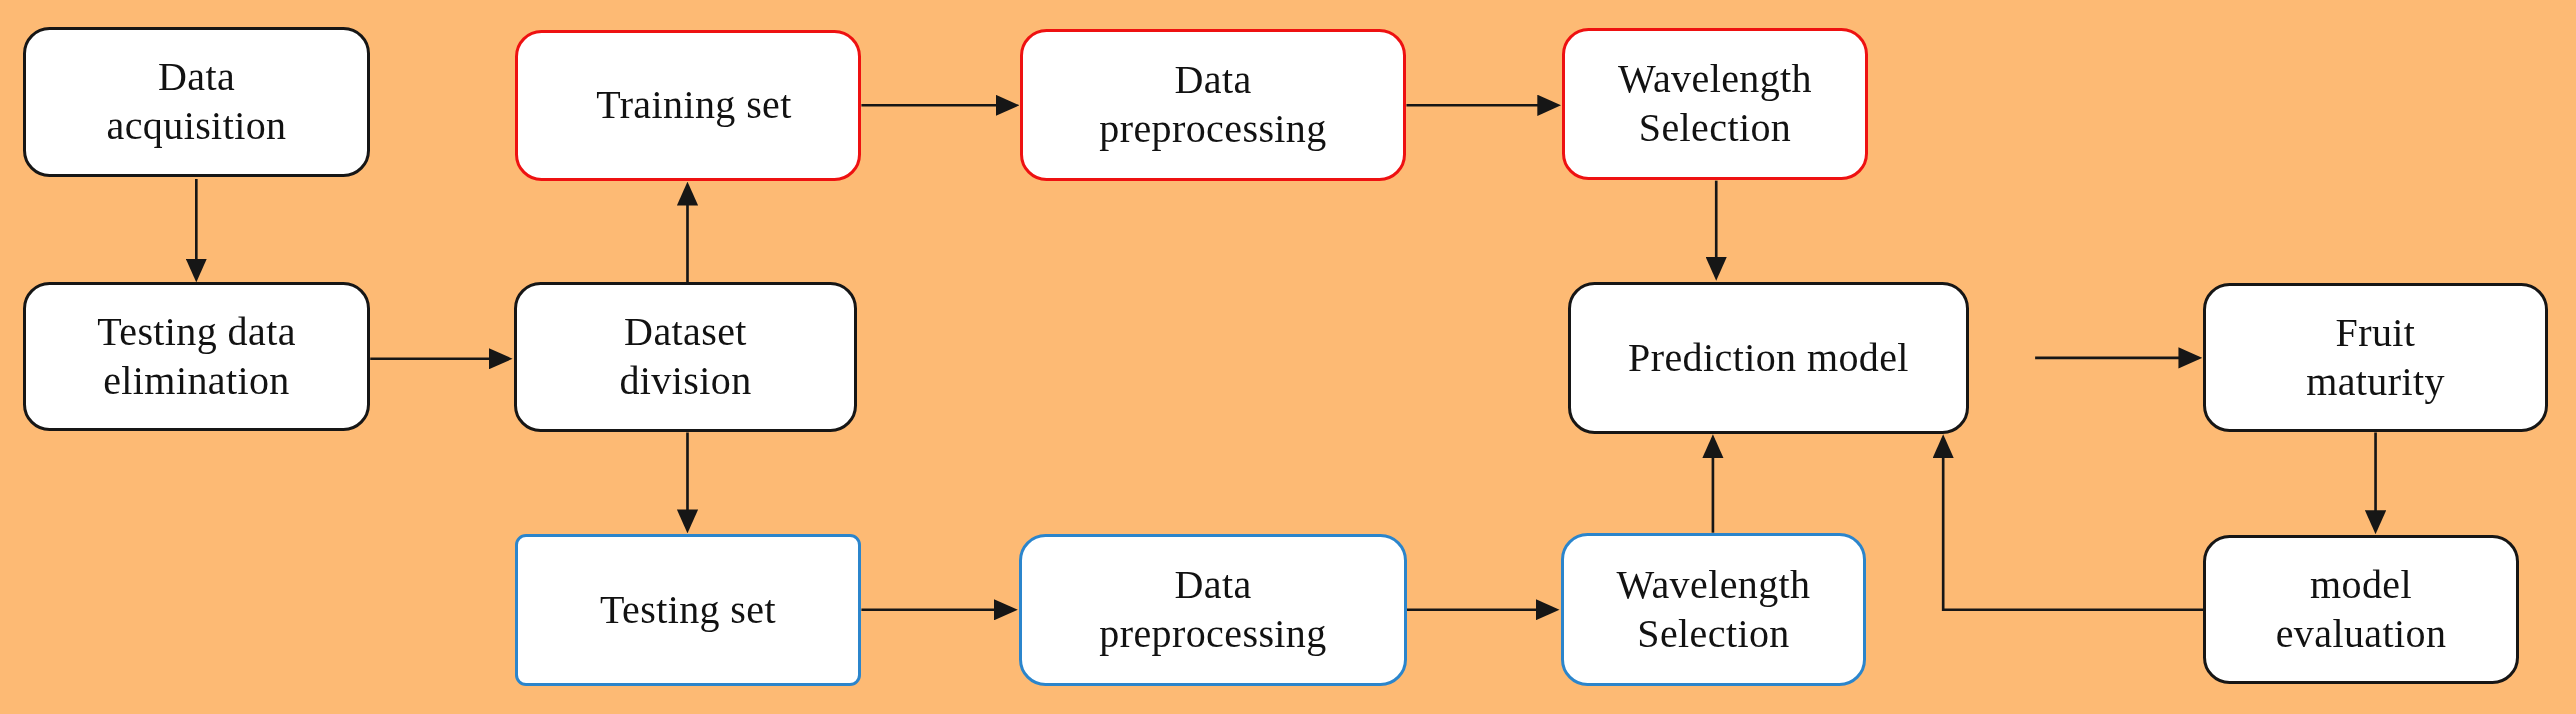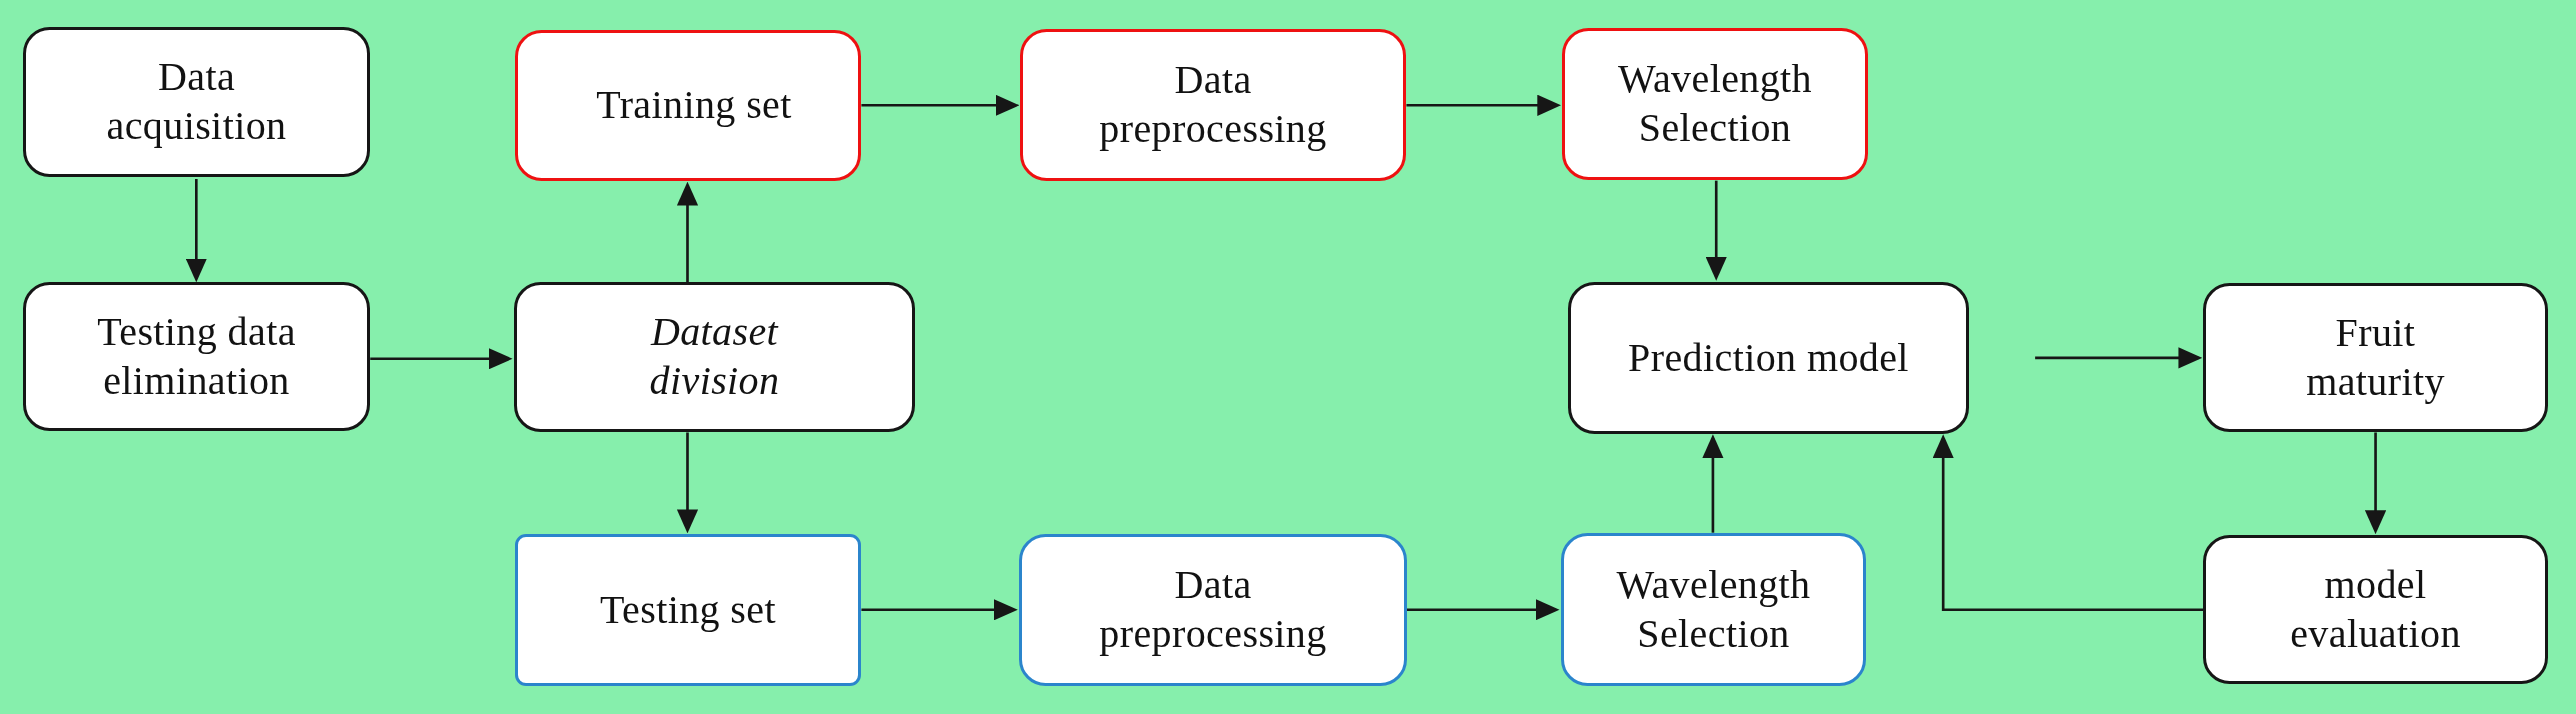--- a/index.html
+++ b/index.html
@@ -8,21 +8,21 @@
     background: #ffffff;
     width: 2576px;
     height: 715px;
     overflow: hidden;
     font-family: "Liberation Serif", "DejaVu Serif", serif;
   }
   #canvas {
     position: relative;
     width: 2576px;
     height: 715px;
-    background: #86efac;
+    background: #fdba74;
   }
   #edges {
     position: absolute;
     left: 0; top: 0;
     width: 2576px;
     height: 715px;
     pointer-events: none;
   }
   .node {
     position: absolute;
@@ -87,21 +87,21 @@
 preprocessing</span>
       </div>
       <div class="node" style="left: 1562px; top: 28px; width: 306px; height: 152px; border-color: rgb(238, 17, 17);">
         <span class="label">Wavelength
 Selection</span>
       </div>
       <div class="node" style="left: 23px; top: 282px; width: 347px; height: 149px; border-color: rgb(22, 22, 22);">
         <span class="label">Testing data
 elimination</span>
       </div>
-      <div class="node" style="left: 514px; top: 282px; width: 401px; height: 150px; border-color: rgb(22, 22, 22); font-style: italic;">
+      <div class="node" style="left: 514px; top: 282px; width: 343px; height: 150px; border-color: rgb(22, 22, 22);">
         <span class="label">Dataset
 division</span>
       </div>
       <div class="node" style="left: 1568px; top: 282px; width: 401px; height: 152px; border-color: rgb(22, 22, 22); text-align: center;">
         <span class="label">Prediction model</span>
       </div>
       <div class="node" style="left: 2203px; top: 283px; width: 345px; height: 149px; border-color: rgb(22, 22, 22);">
         <span class="label">Fruit
 maturity</span>
       </div>
@@ -109,19 +109,19 @@
         <span class="label">Testing set</span>
       </div>
       <div class="node" style="left: 1019px; top: 534px; width: 388px; height: 152px; border-color: rgb(43, 133, 204);">
         <span class="label">Data
 preprocessing</span>
       </div>
       <div class="node" style="left: 1561px; top: 533px; width: 305px; height: 153px; border-color: rgb(43, 133, 204);">
         <span class="label">Wavelength
 Selection</span>
       </div>
-      <div class="node" style="left: 2203px; top: 535px; width: 345px; height: 149px; border-color: rgb(22, 22, 22);">
+      <div class="node" style="left: 2203px; top: 535px; width: 316px; height: 149px; border-color: rgb(22, 22, 22);">
         <span class="label">model
 evaluation</span>
       </div>
     </div>
 </div>
 
 
 </body></html>

